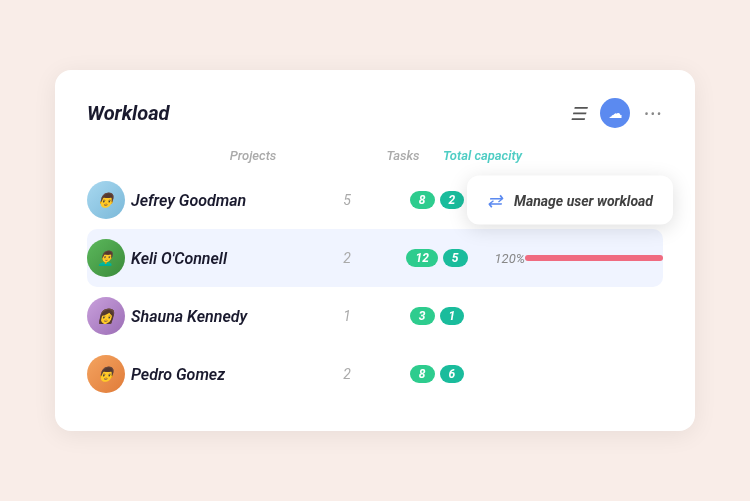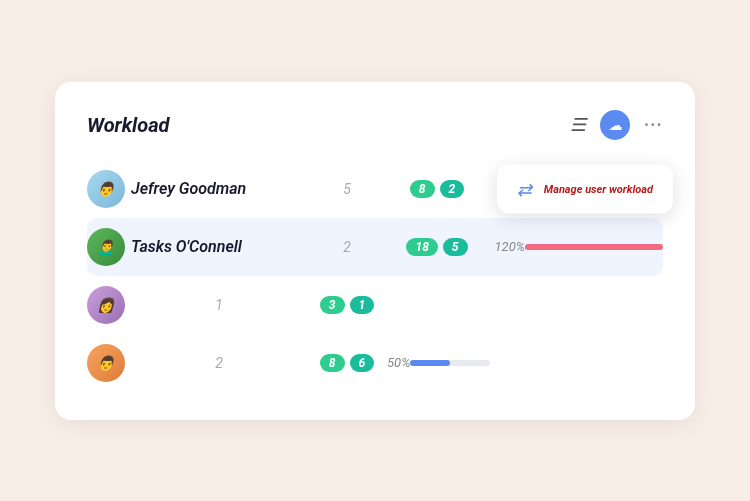--- a/index.html
+++ b/index.html
@@ -155,38 +155,43 @@
       align-items: center;
       gap: 12px;
       white-space: nowrap;
       z-index: 10;
     }
     .tooltip-icon {
       color: #5b8af0;
       font-size: 18px;
     }
     .tooltip-text {
-      font-size: 11px;
+      font-size: 14px;
       font-weight: 700;
-      color: #b91c1c;
+      color: #404040;
     }
   </style>
 </head>
 <body>
 
 <div class="card">
   <div class="card-header">
     <span class="card-title">Workload</span>
     <div class="header-icons">
       <span class="header-icon">☰</span>
       <span class="cloud-icon">☁</span>
       <span class="header-icon" style="font-size:13px;letter-spacing:2px;color:#888">•••</span>
     </div>
   </div>
 
+  <div class="table-header">
+    <span class="col-projects">Projects</span>
+    <span class="col-tasks">Tasks</span>
+    <span class="col-capacity">Total capacity</span>
+  </div>
 
   <div class="user-row" style="position:relative;">
     <div class="avatar avatar-jefrey">
       <span style="font-size:14px;">👨</span>
     </div>
     <span class="user-name">Jefrey Goodman</span>
     <span class="col-projects-val">5</span>
     <div class="col-tasks-val">
       <span class="badge badge-green">8</span>
       <span class="badge badge-teal">2</span>
@@ -196,54 +201,50 @@
     <div class="tooltip">
       <span class="tooltip-icon">⇄</span>
       <span class="tooltip-text">Manage user workload</span>
     </div>
   </div>
 
   <div class="user-row highlighted">
     <div class="avatar avatar-keli">
       <span style="font-size:14px;">👨‍🦱</span>
     </div>
-    <span class="user-name">Tasks O'Connell</span>
+    <span class="user-name">Keli O'Connell</span>
     <span class="col-projects-val">2</span>
     <div class="col-tasks-val">
-      <span class="badge badge-green">18</span>
+      <span class="badge badge-green">12</span>
       <span class="badge badge-teal">5</span>
     </div>
     <div class="capacity-section">
       <span class="capacity-pct">120%</span>
       <div class="progress-bar-bg">
         <div class="progress-bar-fill fill-red" style="width:100%;"></div>
       </div>
     </div>
   </div>
 
   <div class="user-row">
     <div class="avatar avatar-shauna">
       <span style="font-size:14px;">👩</span>
     </div>
+    <span class="user-name">Shauna Kennedy</span>
     <span class="col-projects-val">1</span>
     <div class="col-tasks-val">
       <span class="badge badge-green">3</span>
       <span class="badge badge-teal">1</span>
     </div>
   </div>
 
   <div class="user-row">
     <div class="avatar avatar-pedro">
       <span style="font-size:14px;">👨</span>
     </div>
+    <span class="user-name">Pedro Gomez</span>
     <span class="col-projects-val">2</span>
     <div class="col-tasks-val">
       <span class="badge badge-green">8</span>
       <span class="badge badge-teal">6</span>
     </div>
-    <div class="capacity-section">
-      <span class="capacity-pct">50%</span>
-      <div class="progress-bar-bg">
-        <div class="progress-bar-fill fill-blue" style="width:50%;"></div>
-      </div>
-    </div>
   </div>
 </div>
 
 </body></html>

